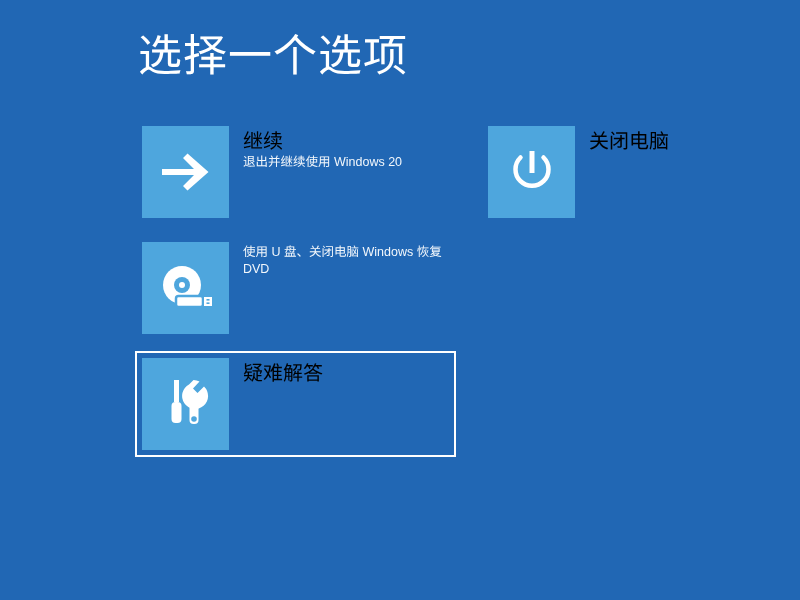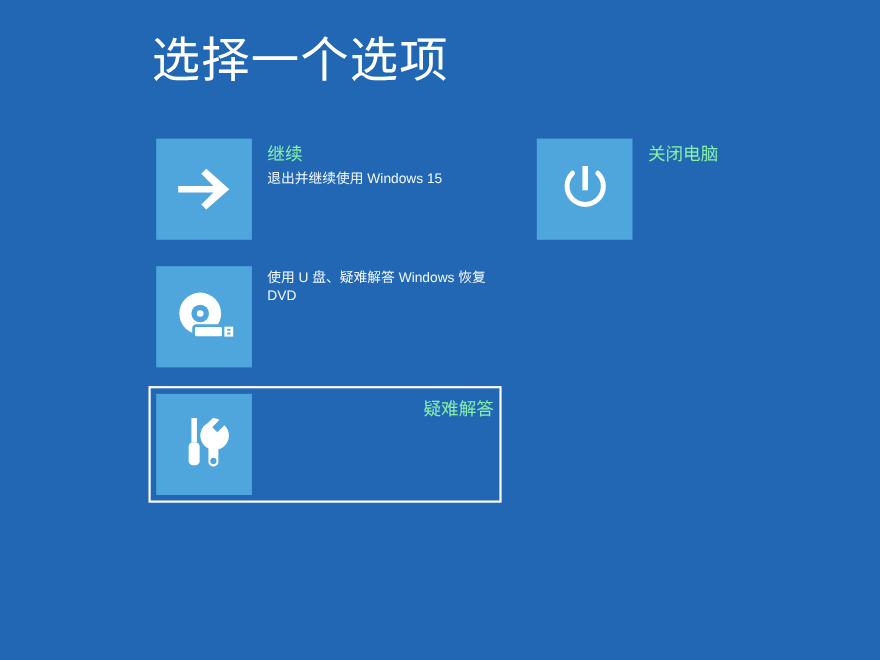--- a/index.html
+++ b/index.html
@@ -58,44 +58,43 @@
     align-items: flex-start;
     box-sizing: border-box;
     border: 2px solid transparent;
     padding: 5px;
     margin-bottom: 10px;
     width: 321px;
     cursor: default;
   }
   .option.focused {
     border-color: #ffffff;
-    justify-content: space-between;
   }
   #right-column .option {
     width: 300px;
   }
 
   .tile {
     flex: 0 0 auto;
     width: 87px;
     height: 92px;
     background: #4ea6dd;
     position: relative;
   }
 
   .option-text {
     margin-left: 14px;
     padding-top: 2px;
     min-width: 0;
   }
   .option-title {
-    font-size: 16px;
+    font-size: 20px;
     font-weight: 300;
     line-height: 26px;
-    color: #86efac;
+    color: #000000;
     white-space: nowrap;
   }
   .option-desc {
     font-size: 12.5px;
     font-weight: 400;
     line-height: 17px;
     color: #f2f7fc;
     max-width: 200px;
   }
 
@@ -118,38 +117,38 @@
   <div id="left-column">
 
     <div class="option no-desc-false">
       <div class="tile">
         <svg width="52" height="40" viewBox="0 0 52 40" aria-hidden="true">
           <path d="M2 17 H34 L23 6 L27.5 1.5 L48.5 20 L27.5 38.5 L23 34 L34 23 H2 Z" fill="#ffffff"></path>
         </svg>
       </div>
       <div class="option-text">
         <div class="option-title">继续</div>
-        <div class="option-desc">退出并继续使用 Windows 15</div>
+        <div class="option-desc">退出并继续使用 Windows 20</div>
       </div>
     </div>
 
     <div class="option">
       <div class="tile">
         <svg width="58" height="50" viewBox="0 0 58 50" aria-hidden="true">
           <circle cx="25" cy="22" r="19" fill="#ffffff"></circle>
           <circle cx="25" cy="22" r="8" fill="#4ea6dd"></circle>
           <circle cx="25" cy="22" r="3" fill="#ffffff"></circle>
           <rect x="19" y="33" width="27" height="11" rx="2.5" fill="#ffffff" stroke="#4ea6dd" stroke-width="2.5"></rect>
           <rect x="47" y="34" width="8" height="9" fill="#ffffff"></rect>
           <rect x="49.5" y="36" width="3" height="1.6" fill="#4ea6dd"></rect>
           <rect x="49.5" y="39.4" width="3" height="1.6" fill="#4ea6dd"></rect>
         </svg>
       </div>
       <div class="option-text">
-        <div class="option-desc">使用 U 盘、疑难解答 Windows 恢复 DVD</div>
+        <div class="option-desc">使用 U 盘、关闭电脑 Windows 恢复 DVD</div>
       </div>
     </div>
 
     <div class="option focused">
       <div class="tile">
         <svg width="46" height="52" viewBox="0 0 46 52" aria-hidden="true">
 
           <path d="M11 2 h5 v22 h-5 z" fill="#ffffff"></path>
           <rect x="8.5" y="24" width="10" height="21" rx="4" fill="#ffffff"></rect>
 

